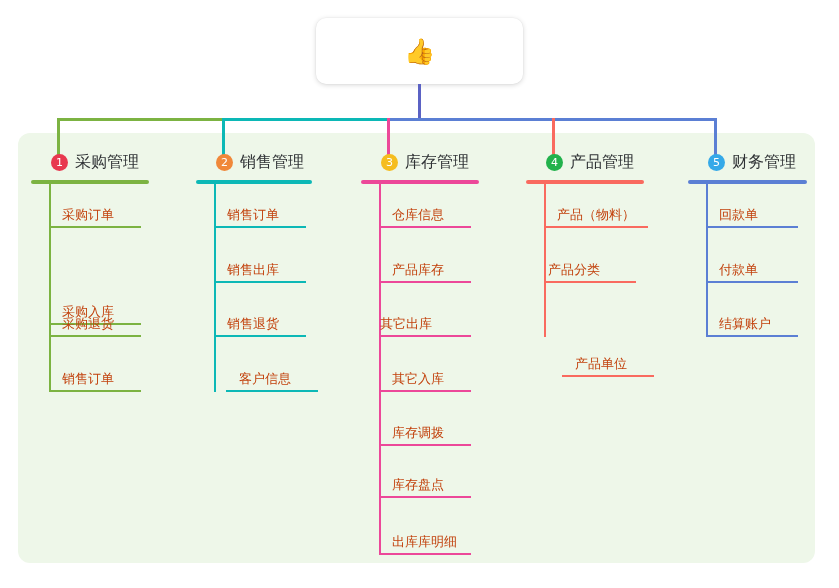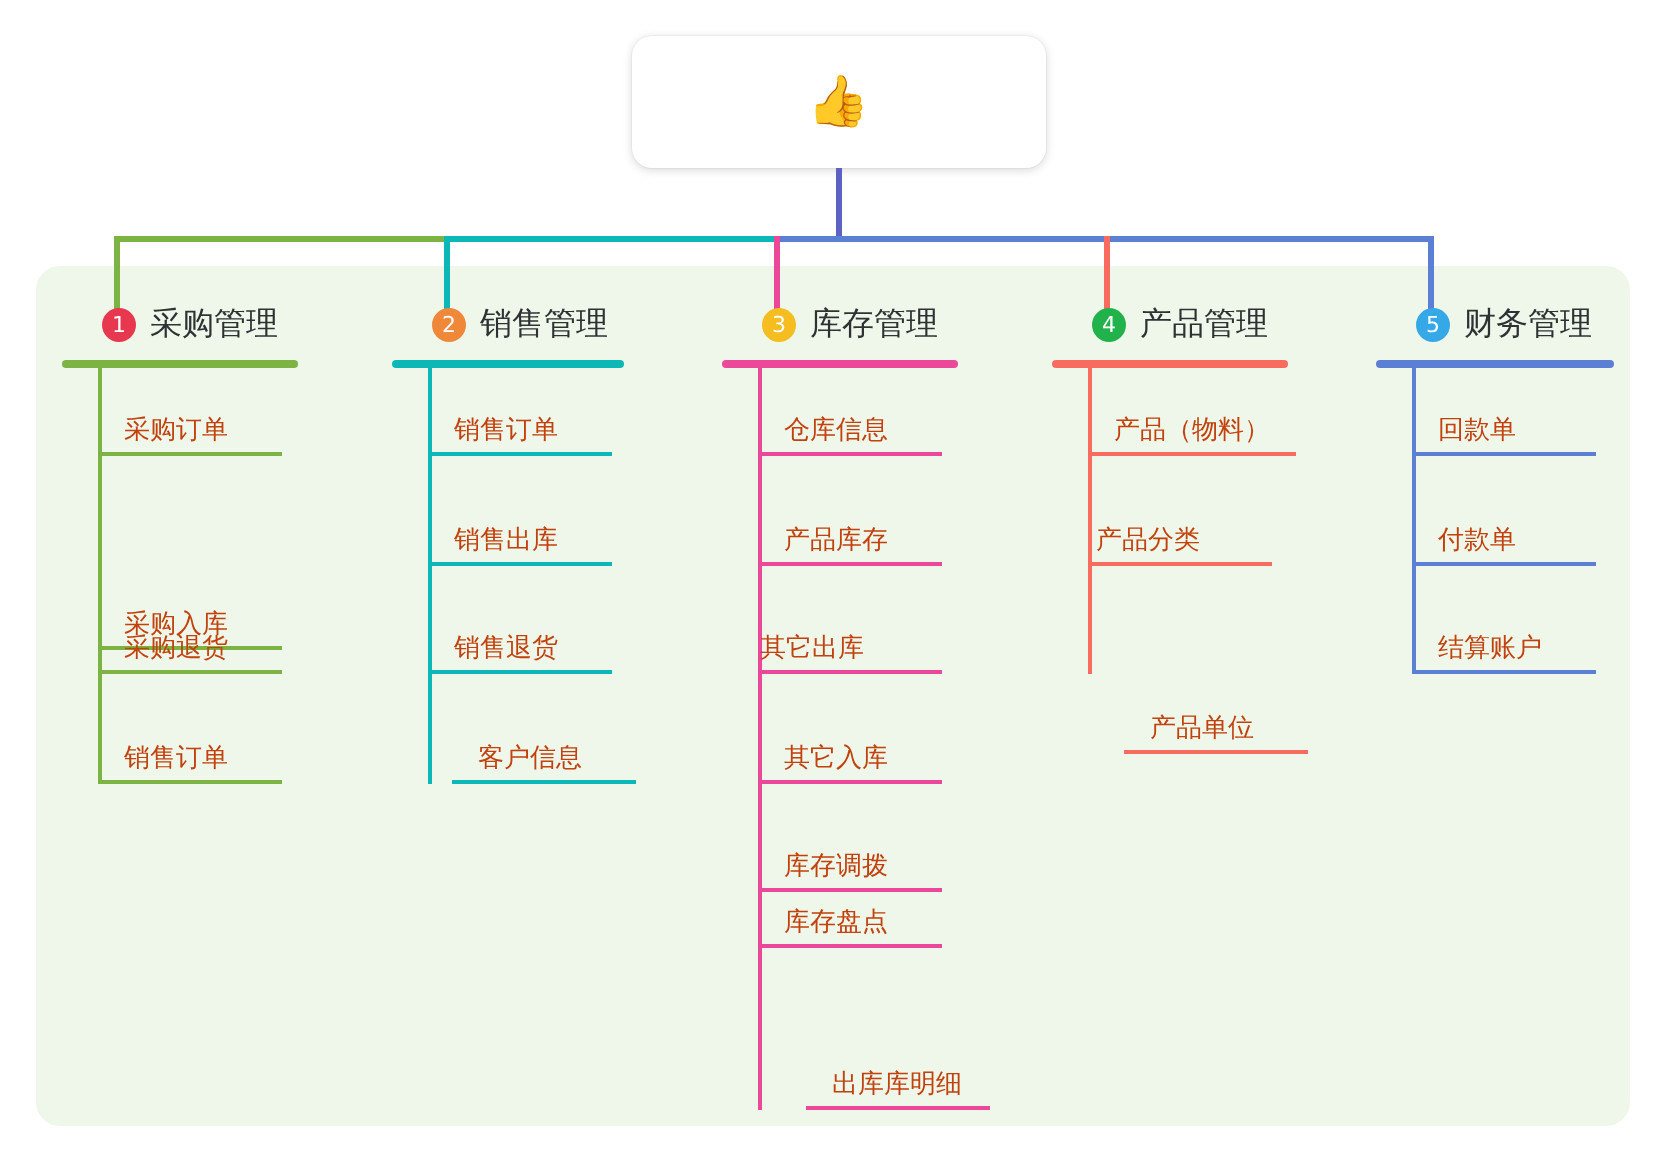--- a/index.html
+++ b/index.html
@@ -158,25 +158,25 @@
           <div class="leaf-rule" style="width: 92px; background: rgb(236, 72, 153);"></div>
         </div>
         <div class="leaf" style="left: 18px; top: 369.5px;">
           <div class="leaf-label" style="padding-left: 13px;">其它入库</div>
           <div class="leaf-rule" style="width: 92px; background: rgb(236, 72, 153);"></div>
         </div>
         <div class="leaf" style="left: 18px; top: 424px;">
           <div class="leaf-label" style="padding-left: 13px;">库存调拨</div>
           <div class="leaf-rule" style="width: 92px; background: rgb(236, 72, 153);"></div>
         </div>
-        <div class="leaf" style="left: 18px; top: 452px;">
+        <div class="leaf" style="left: 18px; top: 476px;">
           <div class="leaf-label" style="padding-left: 13px;">库存盘点</div>
           <div class="leaf-rule" style="width: 92px; background: rgb(236, 72, 153);"></div>
         </div>
-        <div class="leaf" style="left: 18px; top: 533px; padding-left: 24px;">
+        <div class="leaf" style="left: 18px; top: 533px;">
           <div class="leaf-label" style="padding-left: 13px;">出库库明细</div>
           <div class="leaf-rule" style="width: 92px; background: rgb(236, 72, 153);"></div>
         </div>
       </div>
       <div class="col" style="left: 526px; width: 158px;">
         <div class="col-head" style="position: absolute; left: 0px; top: 148px;">
           <span class="badge" style="background: rgb(34, 178, 76);">4</span>
           <span class="col-title">产品管理</span>
         </div>
         <div class="head-rule" style="position: absolute; left: 0px; top: 176px; width: 118px; background: rgb(249, 106, 95);"></div>

